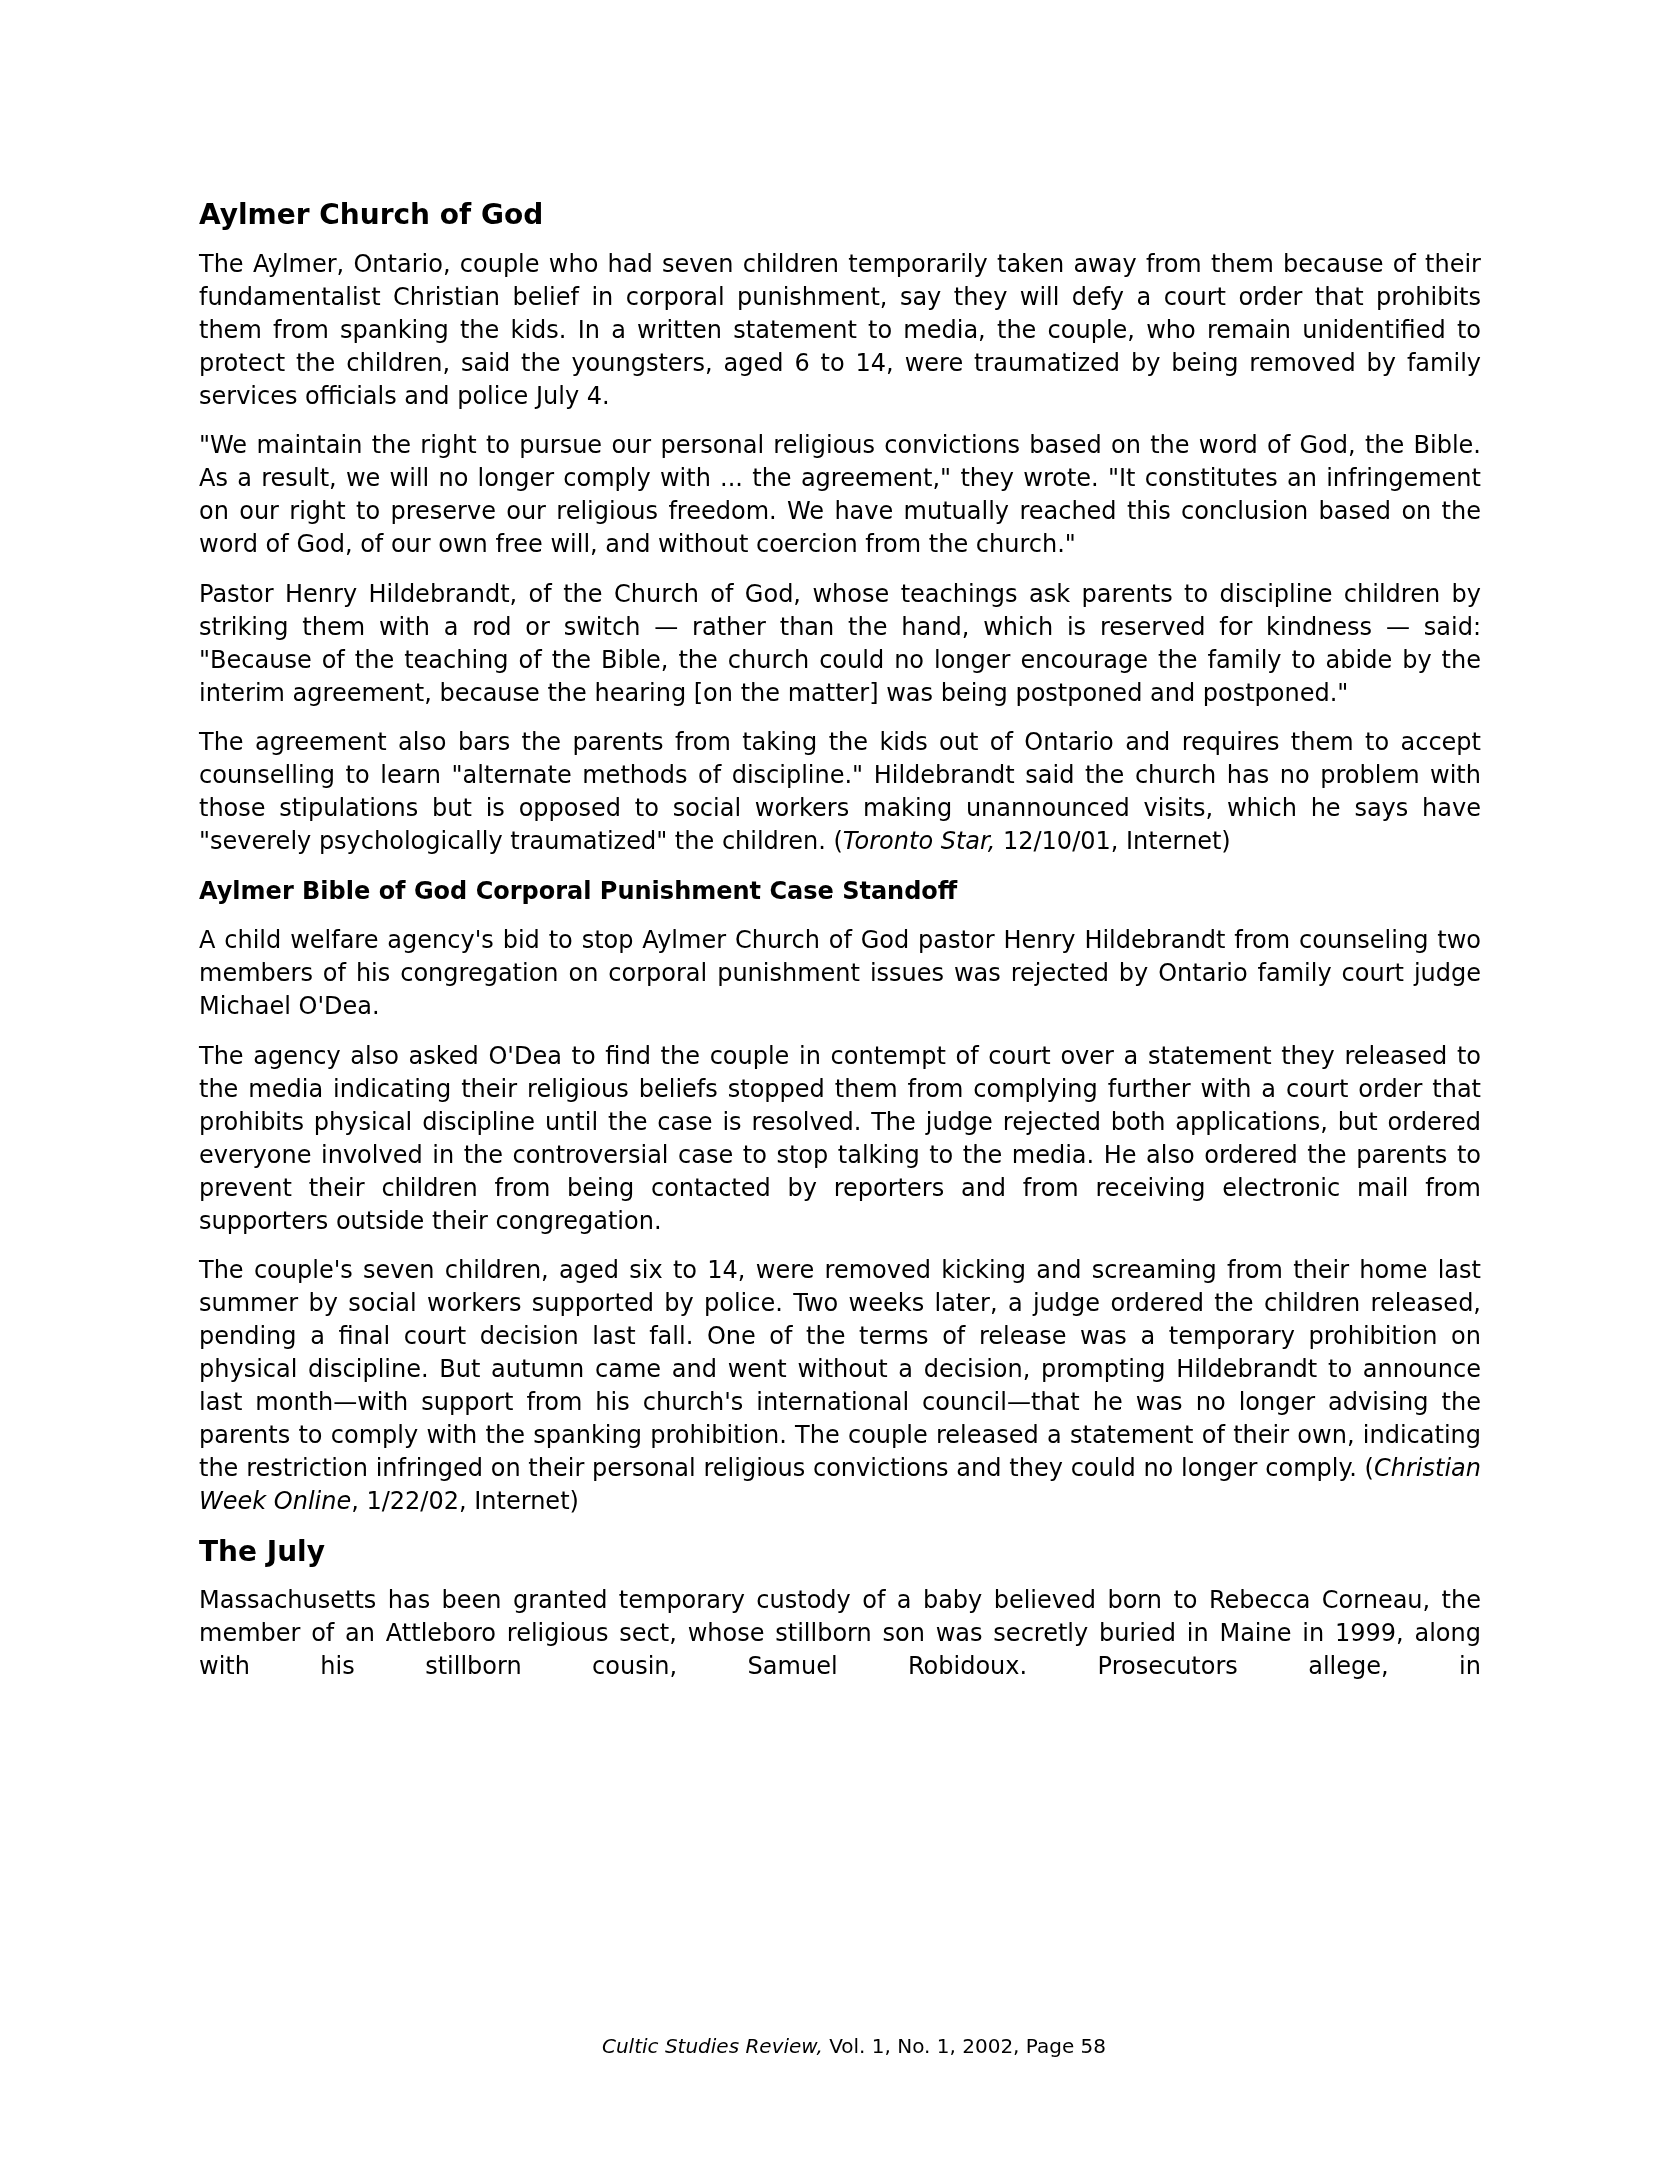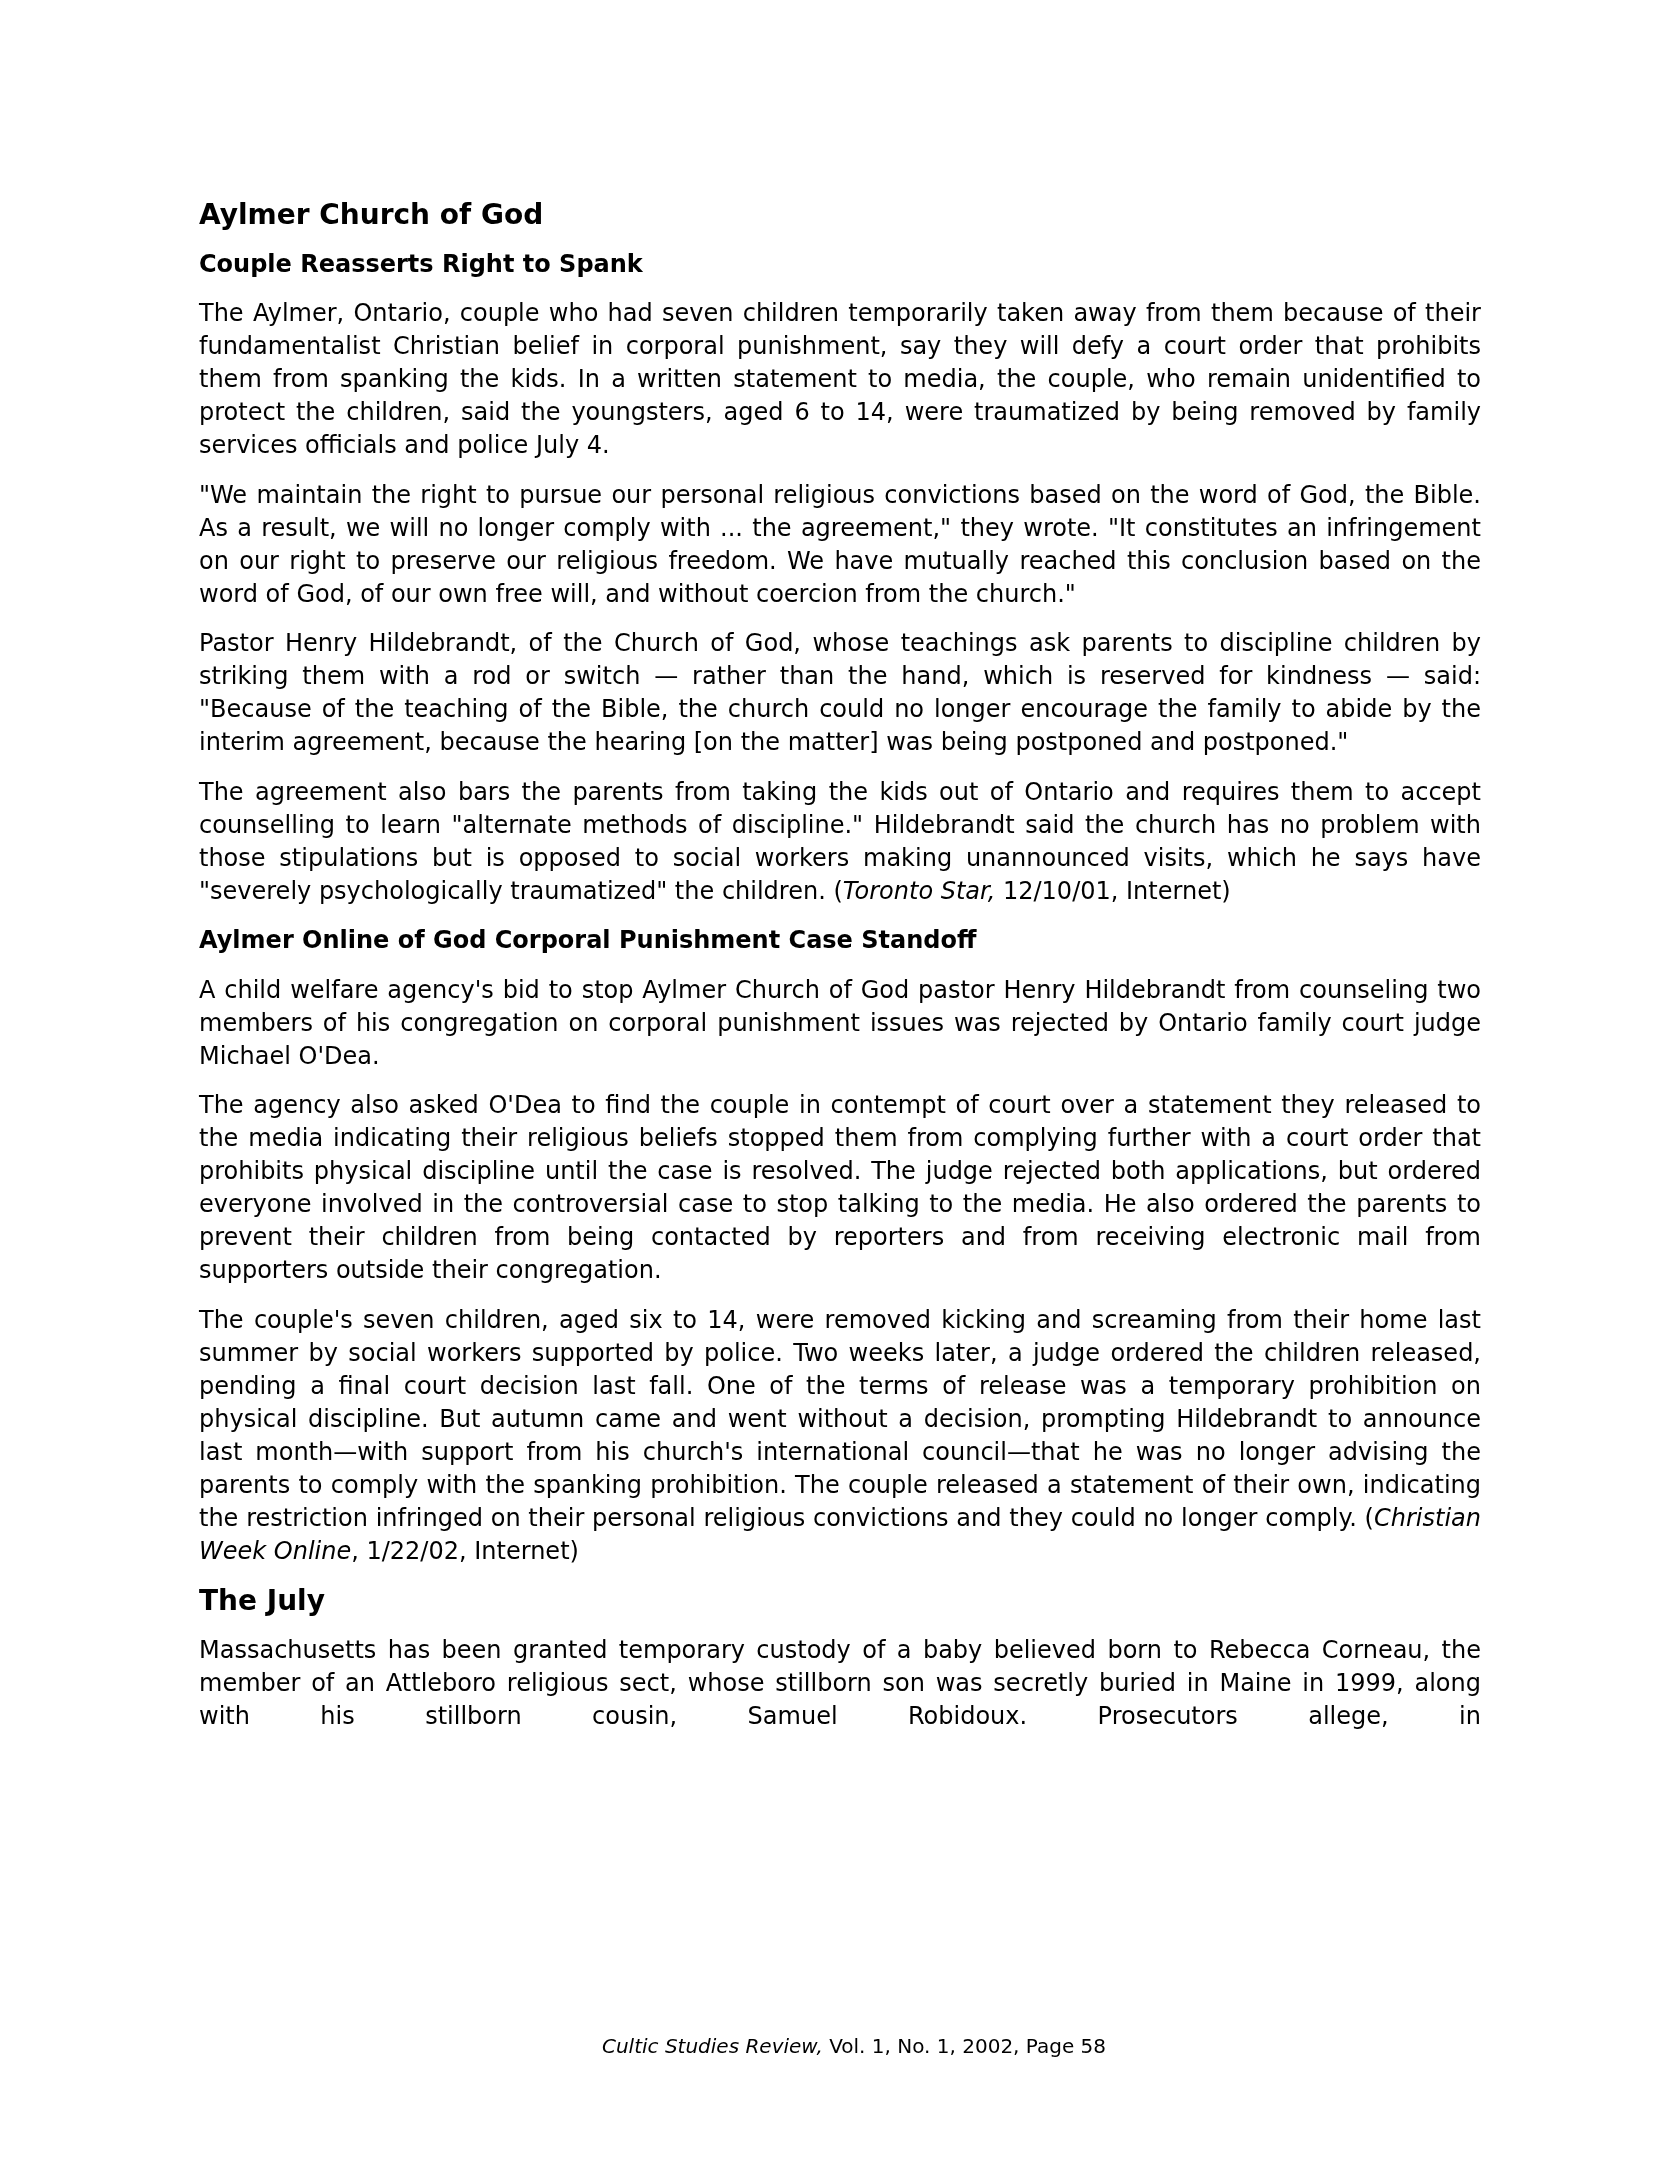--- a/index.html
+++ b/index.html
@@ -53,27 +53,26 @@
       padding-left: 16px;
     }
   </style>
 </head>
 <body>
 
 <div class="page-content">
 
   <h2>Aylmer Church of God</h2>
 
-  <h3>Couple Reasserts Right to Spank</h3>
   <p>The Aylmer, Ontario, couple who had seven children temporarily taken away from them because of their fundamentalist Christian belief in corporal punishment, say they will defy a court order that prohibits them from spanking the kids. In a written statement to media, the couple, who remain unidentified to protect the children, said the youngsters, aged 6 to 14, were traumatized by being removed by family services officials and police July 4.</p>
   <p>"We maintain the right to pursue our personal religious convictions based on the word of God, the Bible. As a result, we will no longer comply with ... the agreement," they wrote. "It constitutes an infringement on our right to preserve our religious freedom. We have mutually reached this conclusion based on the word of God, of our own free will, and without coercion from the church."</p>
   <p>Pastor Henry Hildebrandt, of the Church of God, whose teachings ask parents to discipline children by striking them with a rod or switch — rather than the hand, which is reserved for kindness — said: "Because of the teaching of the Bible, the church could no longer encourage the family to abide by the interim agreement, because the hearing [on the matter] was being postponed and postponed."</p>
   <p><span>The agreement also bars the parents from taking the kids out of Ontario and requires them to accept counselling to learn "alternate methods of discipline." Hildebrandt said the church has no problem with those stipulations but is opposed to social workers making unannounced visits, which he says have "severely psychologically traumatized" the children.</span> <span><span>(</span><em>Toronto Star,</em><span> 12/10/01, Internet)</span></span></p>
 
-  <h3>Aylmer Online of God Corporal Punishment Case Standoff</h3>
+  <h3>Aylmer Bible of God Corporal Punishment Case Standoff</h3>
   <p>A child welfare agency's bid to stop Aylmer Church of God pastor Henry Hildebrandt from counseling two members of his congregation on corporal punishment issues was rejected by Ontario family court judge Michael O'Dea.</p>
   <p>The agency also asked O'Dea to find the couple in contempt of court over a statement they released to the media indicating their religious beliefs stopped them from complying further with a court order that prohibits physical discipline until the case is resolved.  The judge rejected both applications, but ordered everyone involved in the controversial case to stop talking to the media.  He also ordered the parents to prevent their children from being contacted by reporters and from receiving electronic mail from supporters outside their congregation.</p>
   <p><span>The couple's seven children, aged six to 14, were removed kicking and screaming from their home last summer by social workers supported by police.  Two weeks later, a judge ordered the children released, pending a final court decision last fall. One of the terms of release was a temporary prohibition on physical discipline.  But autumn came and went without a decision, prompting Hildebrandt to announce last month—with support from his church's international council—that he was no longer advising the parents to comply with the spanking prohibition.  The couple released a statement of their own, indicating the restriction infringed on their personal religious convictions and they could no longer comply.</span> <span><span>(</span><em>Christian Week Online</em><span>, 1/22/02, Internet)</span></span></p>
 
   <h2>The July</h2>
 
   <p style="text-align-last: justify;">Massachusetts has been granted temporary custody of a baby believed born to Rebecca Corneau, the member of an Attleboro religious sect, whose stillborn son was secretly buried in Maine in 1999, along with his stillborn cousin, Samuel Robidoux. Prosecutors allege, in</p>
 
 </div>
 

